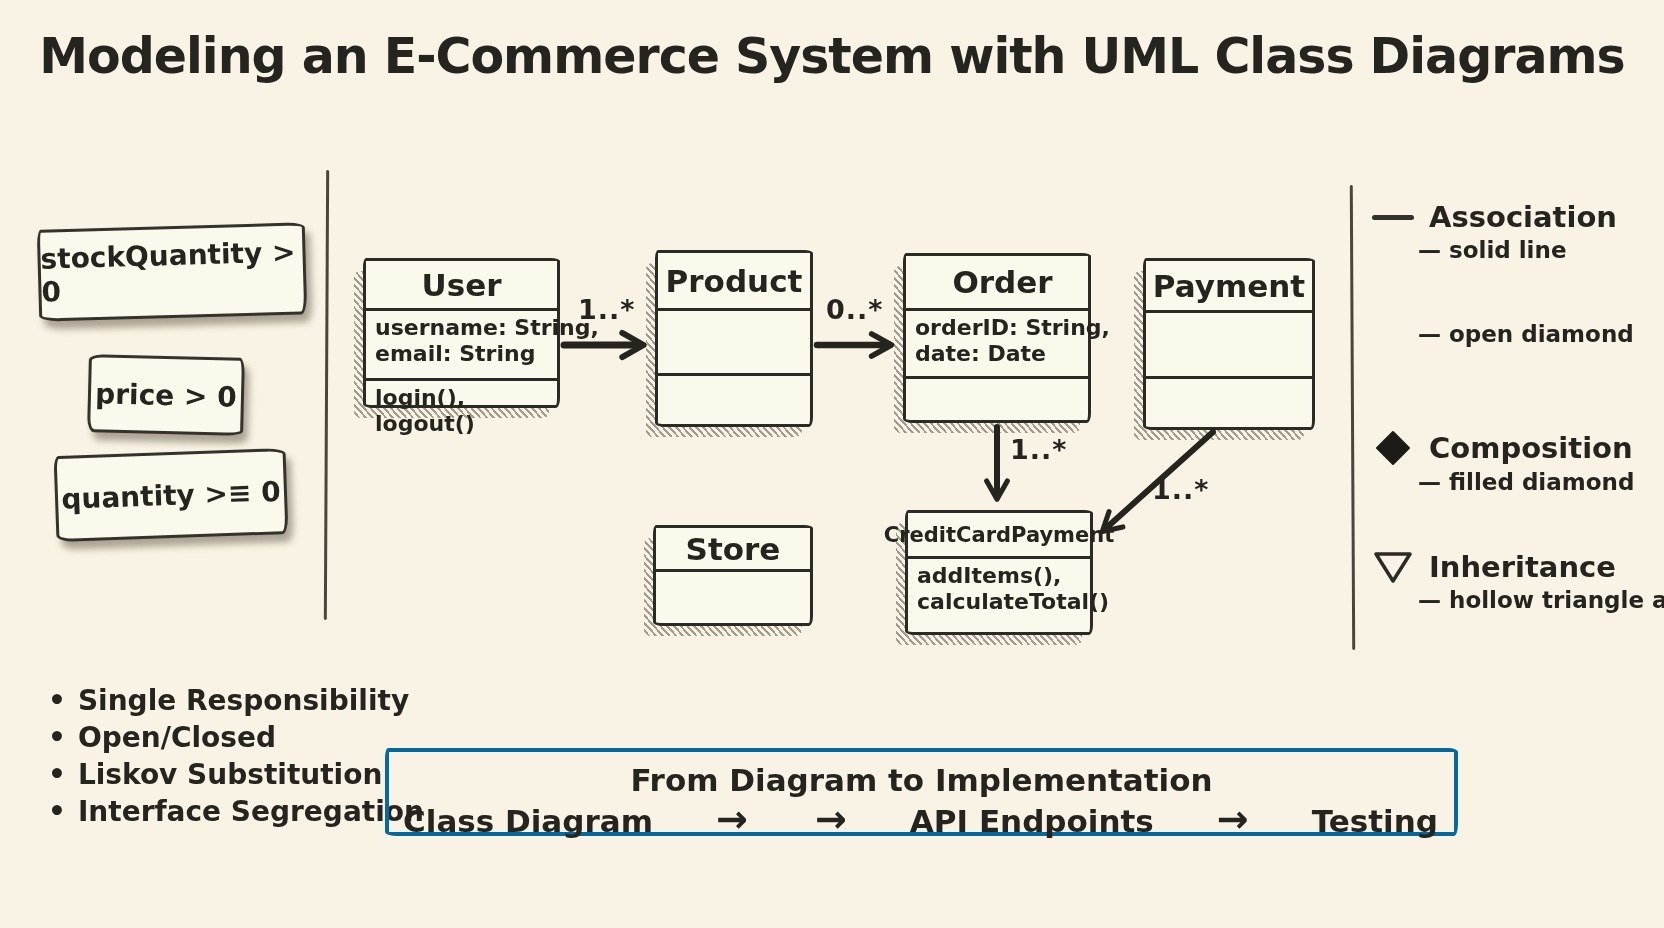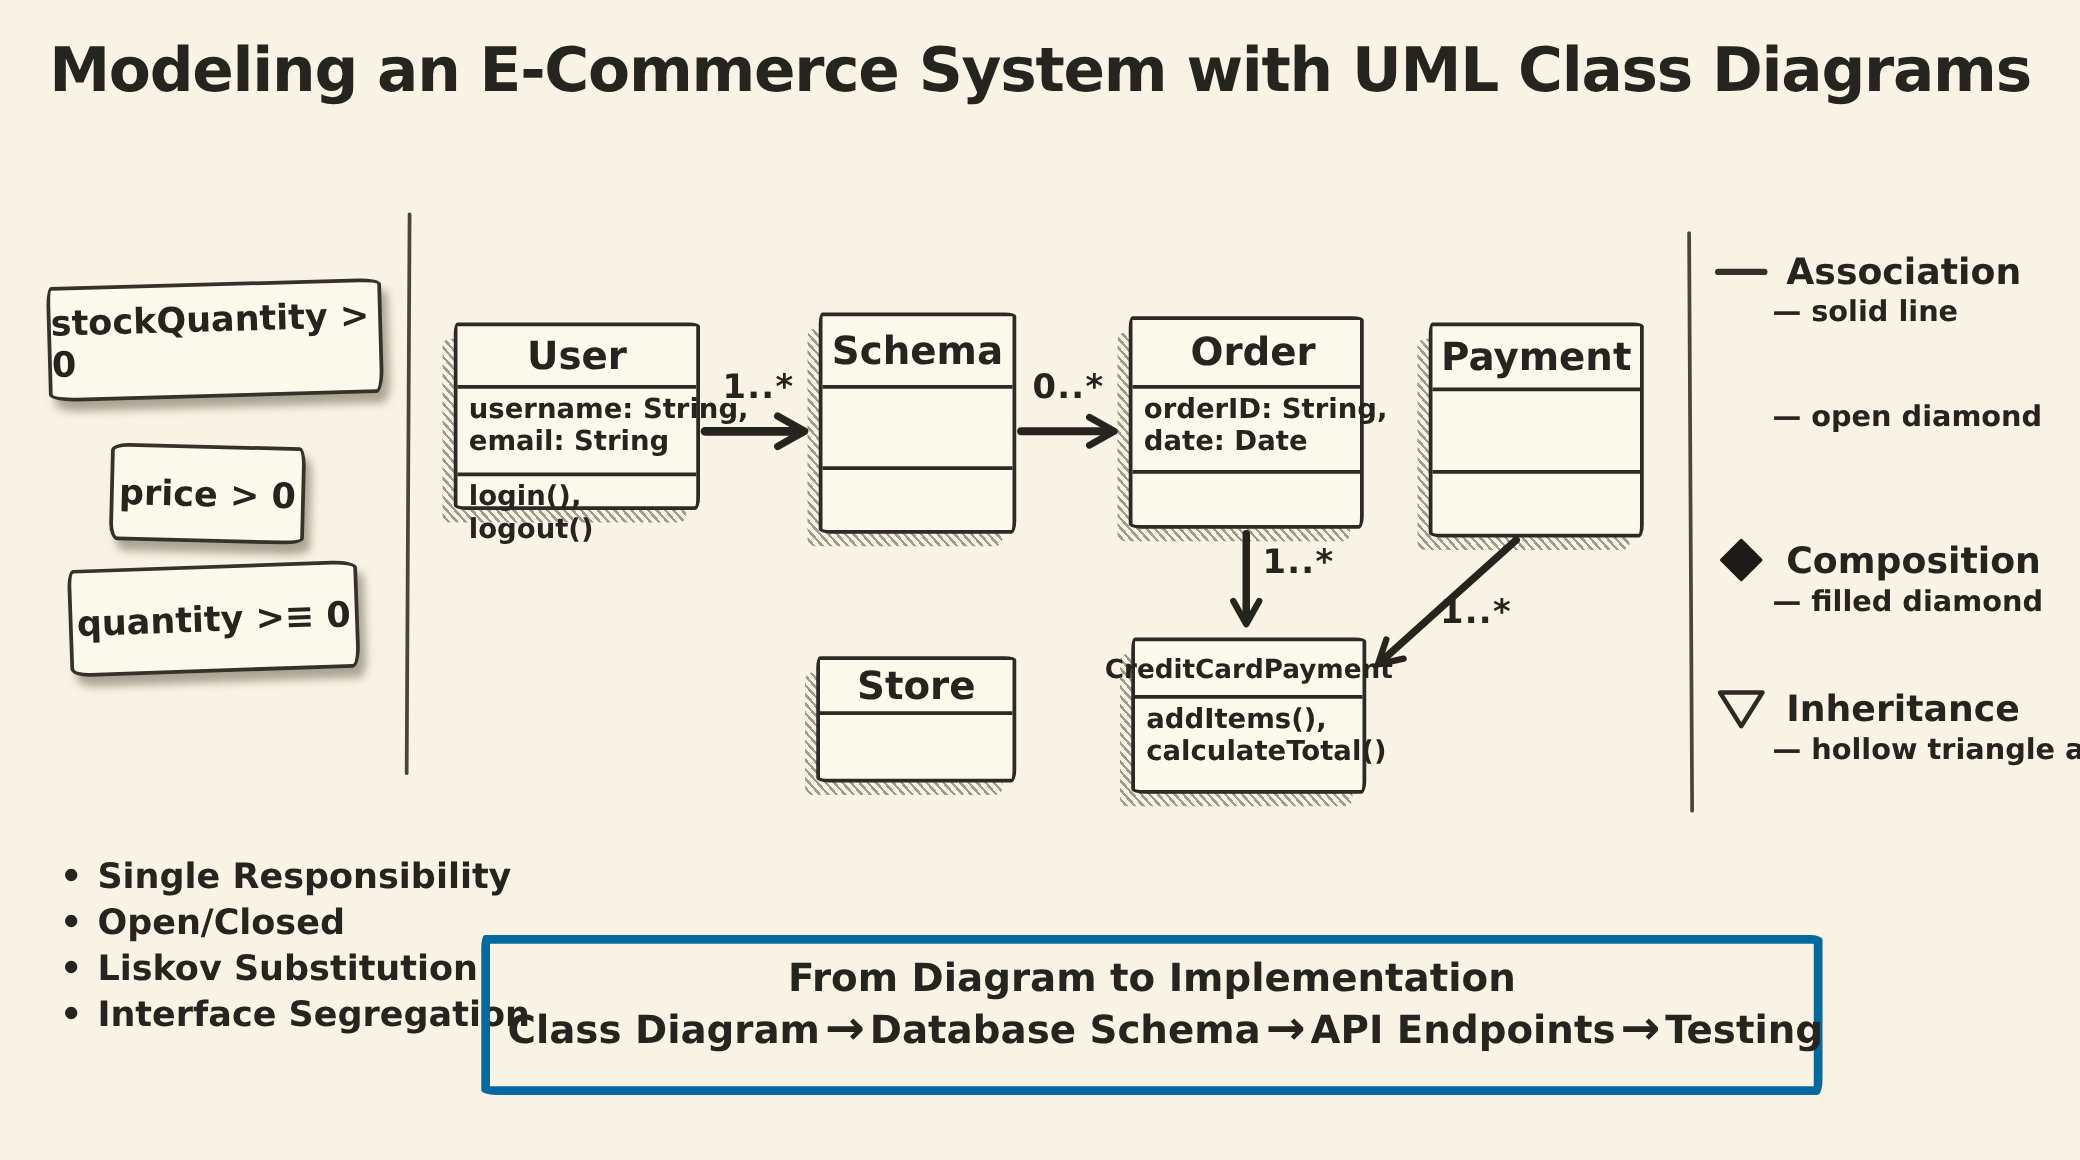--- a/index.html
+++ b/index.html
@@ -134,22 +134,22 @@
   .icon-wrap{width:42px;display:flex;justify-content:center;align-items:center;flex:0 0 42px;}
   .assoc-line{width:42px;height:5px;background:#35322b;border-radius:3px;}
 
   
   .principles{position:absolute;left:48px;top:682px;}
   .principle{font-weight:700;font-size:28px;line-height:37px;white-space:nowrap;}
   .principle .bullet{margin-right:12px;}
 
   
   .impl-box{
-    position:absolute;left:385px;top:748px;width:1073px;height:128px;
-    border:7px solid #0369a1;background:transparent;
+    position:absolute;left:385px;top:748px;width:1073px;height:88px;
+    border:4px solid #0369a1;background:transparent;
     border-radius:3px 10px 4px 12px / 10px 4px 12px 4px;
     box-sizing:border-box;
   }
   .impl-title{
     margin-top:10px;text-align:center;
     font-weight:700;font-size:31px;
   }
   .impl-flow{
     display:flex;align-items:center;justify-content:space-between;
     padding:4px 16px 0 14px;
@@ -183,21 +183,21 @@
       <div>username: String,</div>
       <div>email: String</div>
     </div>
     <div class="uml-sec sec-b">
       <div>login(),</div>
       <div>logout()</div>
     </div>
   </div>
 
   <div class="uml-box" id="box-product">
-    <div class="uml-title">Schema</div>
+    <div class="uml-title">Product</div>
     <div class="uml-sec sec-a"></div>
     <div class="uml-sec sec-b"></div>
   </div>
 
   <div class="uml-box" id="box-order">
     <div class="uml-title">Order</div>
     <div class="uml-sec sec-a">
       <div>orderID: String,</div>
       <div>date: Date</div>
     </div>
@@ -294,21 +294,20 @@
     <div class="principle">
       <span class="bullet">•</span><span>Interface Segregation</span>
     </div>
   </div>
 
   <div class="impl-box">
     <div class="impl-title">From Diagram to Implementation</div>
     <div class="impl-flow">
       <span>Class Diagram</span>
       <span class="impl-arrow">→</span>
-      <span>Database Schema</span>
       <span class="impl-arrow">→</span>
       <span>API Endpoints</span>
       <span class="impl-arrow">→</span>
       <span>Testing</span>
     </div>
   </div>
 
 </div>
 
 </body></html>

